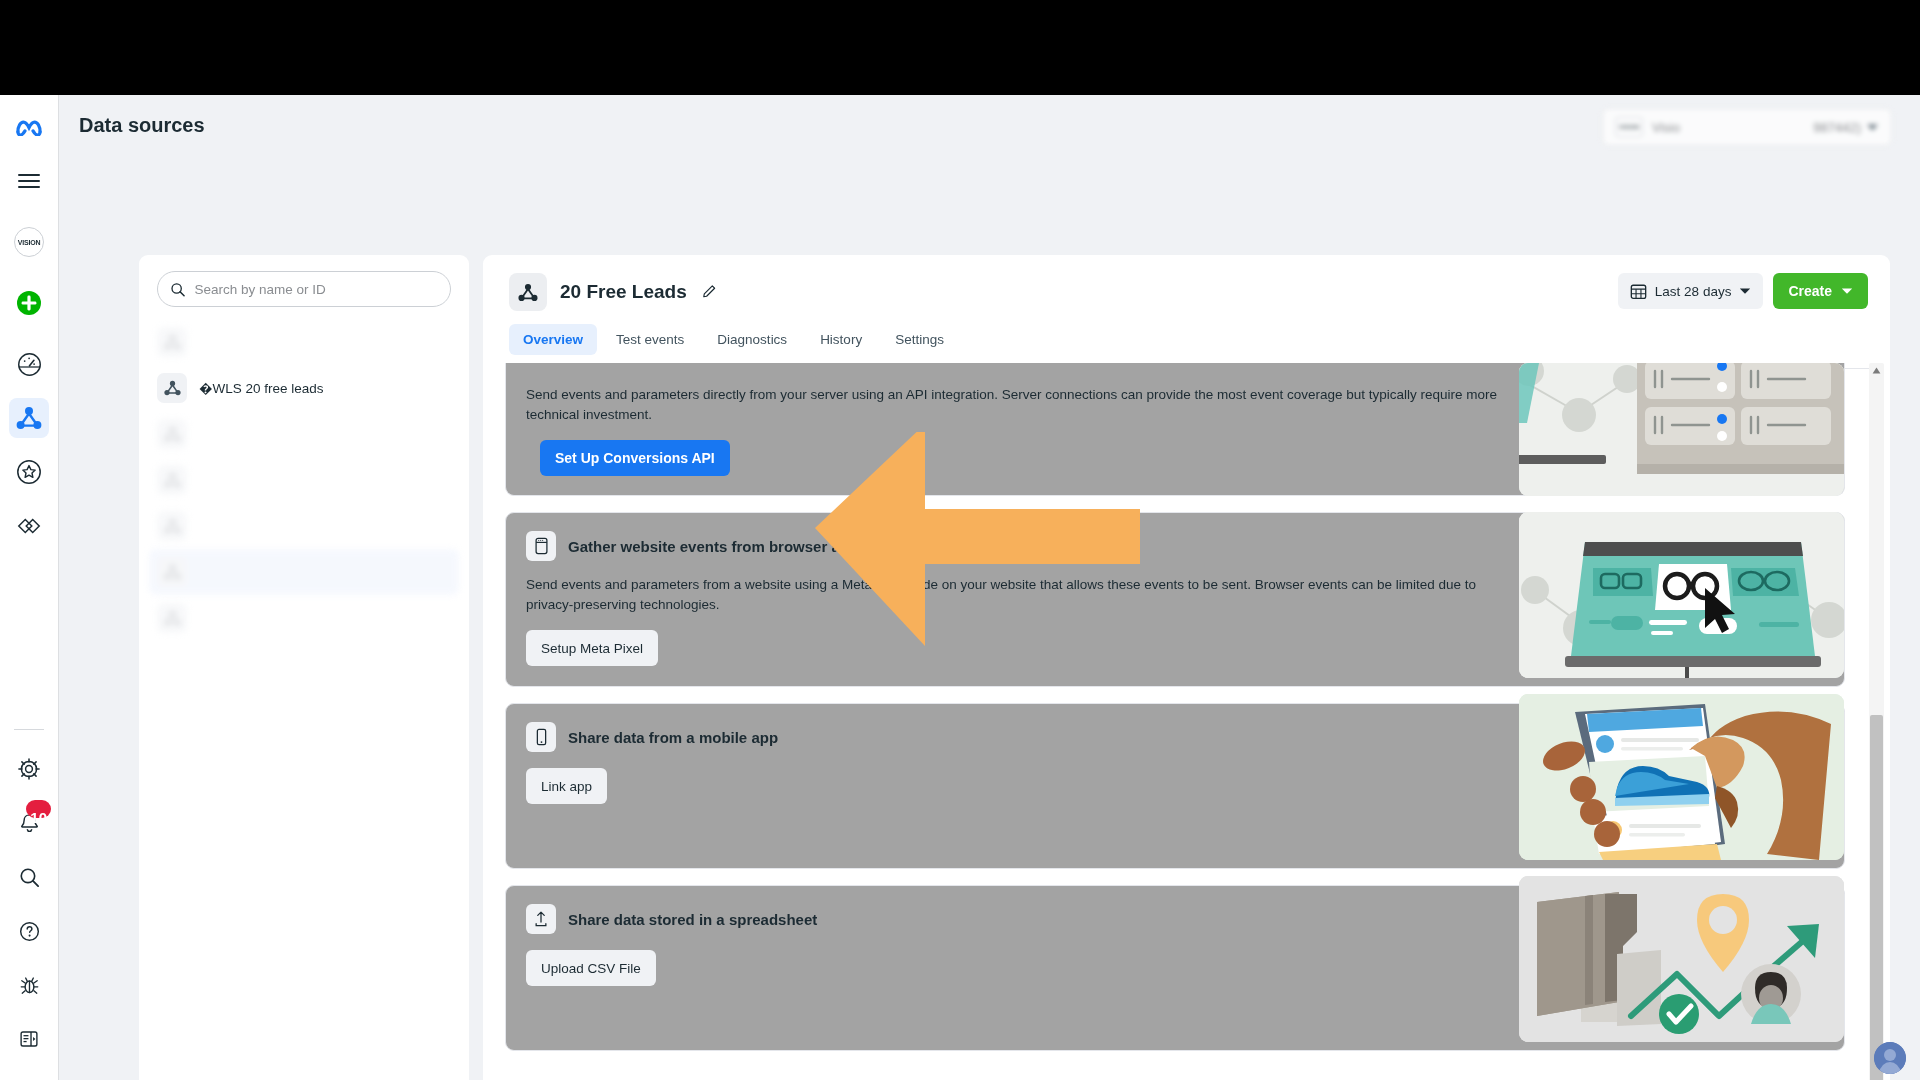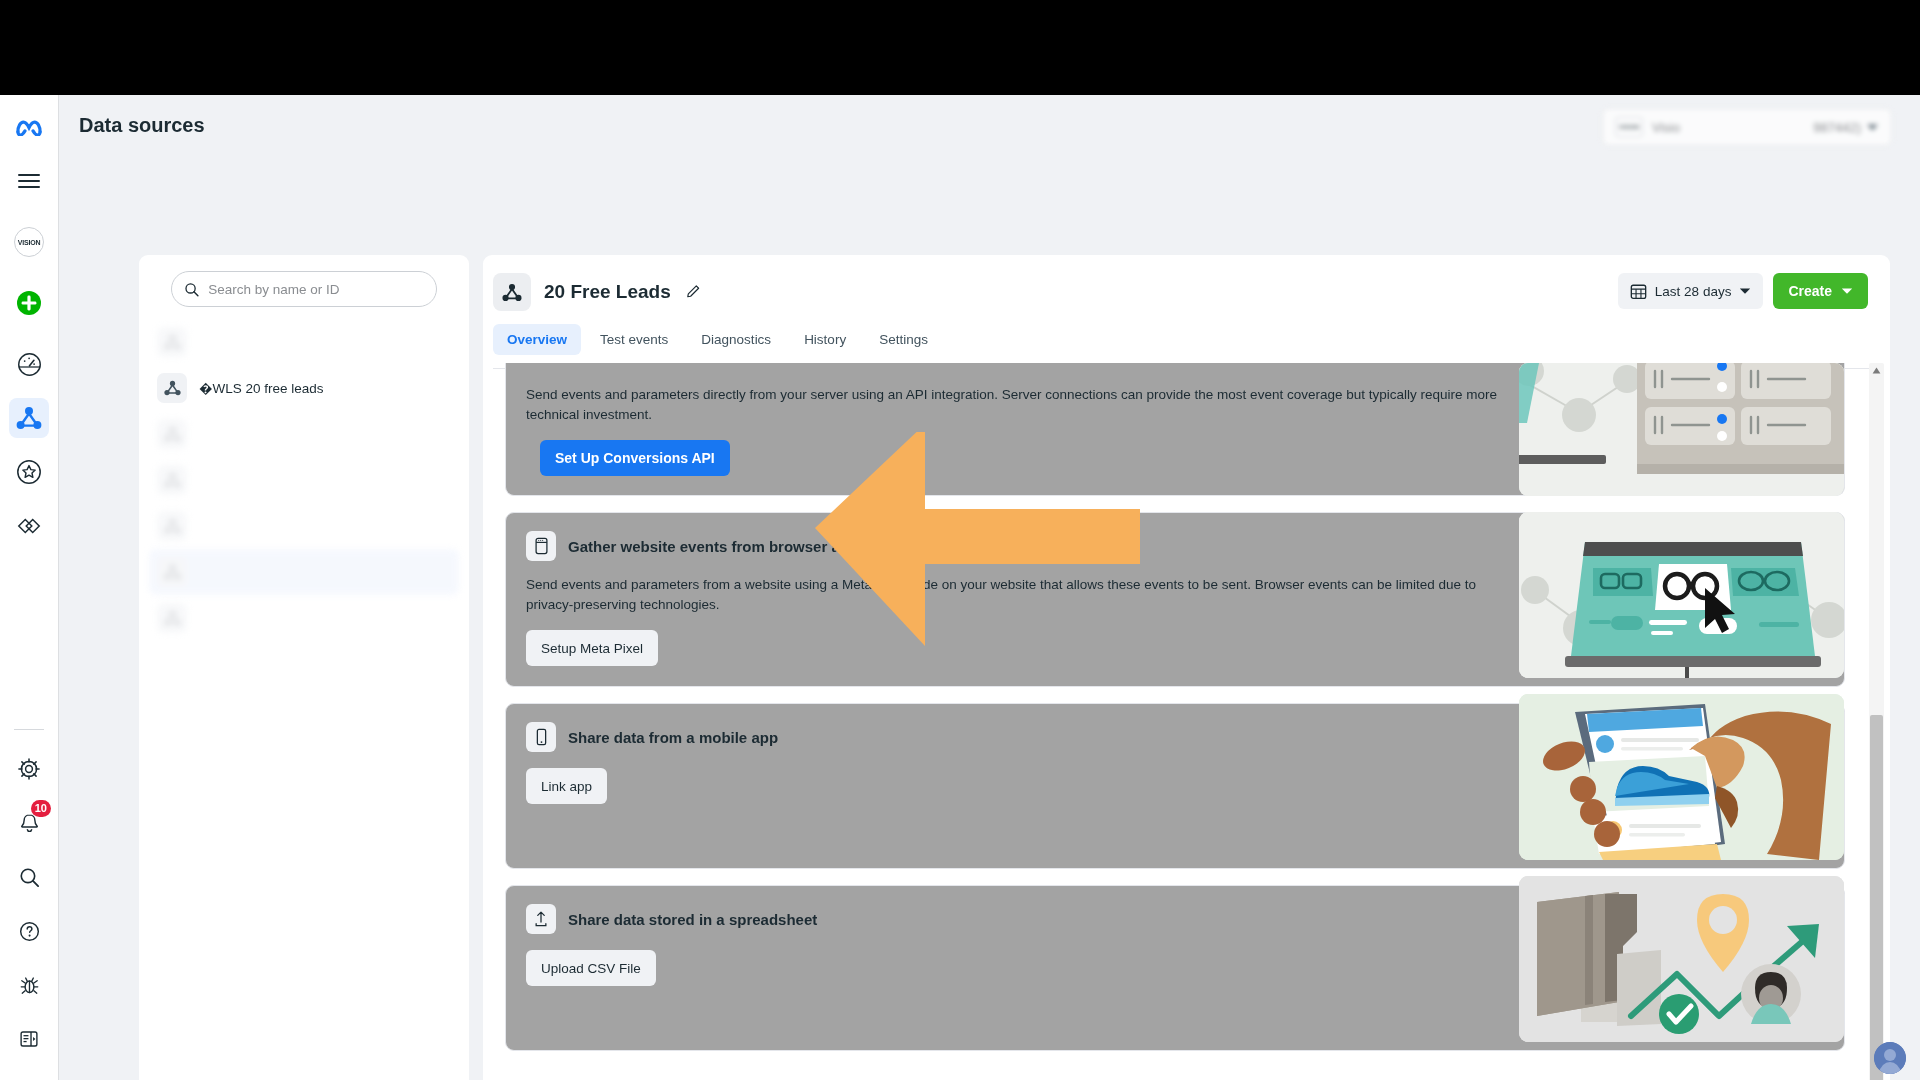--- a/index.html
+++ b/index.html
@@ -25,21 +25,21 @@
   .rail-item {
     width:40px; height:40px; border-radius:8px;
     display:flex; align-items:center; justify-content:center;
     margin:7px 0; cursor:pointer; position:relative;
   }
   .rail-item.active { background:#e7f0fd; }
   .rail-sep { width:30px; height:1px; background:#d6d9dd; margin:8px 0 12px; }
   .badge {
     position:absolute; top:-3px; right:-2px; min-width:20px; height:17px;
     background:#e41e3f; color:#fff; border-radius:9px;
-    font-size:11px; font-weight:bold; line-height:17px; text-align:center; padding:0 4px;
+    font-size:15px; font-weight:bold; line-height:17px; text-align:center; padding:9px 4px;
   }
   .vision-circle {
     width:30px; height:30px; border-radius:50%; border:1px solid #ccd0d5;
     display:flex; align-items:center; justify-content:center;
     font-size:7px; font-weight:bold; letter-spacing:-0.2px; color:#1c2b33;
     overflow:hidden;
   }
 
   
   .page { position:absolute; left:59px; top:95px; width:1861px; height:985px; background:#f0f2f5; }
@@ -60,21 +60,21 @@
     font-size:6px; font-weight:bold; display:flex; align-items:center; justify-content:center; color:#1c2b33;}
   .acct-name { font-size:13px; color:#65676b; }
   .acct-id { font-size:13px; color:#65676b; margin-left:auto; margin-right:18px;}
   .acct-caret { position:absolute; right:12px; }
 
   
   .listpanel {
     position:absolute; left:80px; top:160px; width:330px; height:910px;
     background:#fff; border-radius:9px; overflow:hidden;
   }
-  .searchwrap { padding:16px 32px 0; }
+  .searchwrap { padding:16px 18px 0; }
   .searchbox {
     height:36px; border:1px solid #ccd0d5; border-radius:18px;
     display:flex; align-items:center; padding:0 12px; gap:9px; background:#fff;
   }
   .searchbox input {
     border:none; outline:none; font-size:13.5px; color:#1c2b33;
     font-family:"Liberation Sans", sans-serif; width:100%; background:transparent;
   }
   .searchbox input::placeholder { color:#8a8d91; }
 
@@ -89,21 +89,21 @@
     width:30px; height:30px; border-radius:7px; background:#f0f2f5;
     display:flex; align-items:center; justify-content:center; flex:none;
   }
   .ds-txt { font-size:13.5px; color:#1c2b33; white-space:nowrap; overflow:hidden; }
 
   
   .main {
     position:absolute; left:424px; top:160px; width:1407px; height:910px;
     background:#fff; border-radius:9px; overflow:hidden;
   }
-  .main-head { padding:18px 10px 0; }
+  .main-head { padding:18px 10px 0;margin-left:16px; }
   .titlerow { display:flex; align-items:center; gap:13px; }
   .title-ico {
     width:38px; height:38px; border-radius:8px; background:#eceef1;
     display:flex; align-items:center; justify-content:center; flex:none;
   }
   .ds-title { font-size:19px; font-weight:bold; color:#1c2b33; }
   .pencil { cursor:pointer; margin-left:2px; display:flex; }
 
   .tabs { display:flex; gap:5px; margin-top:13px; }
   .tab {

